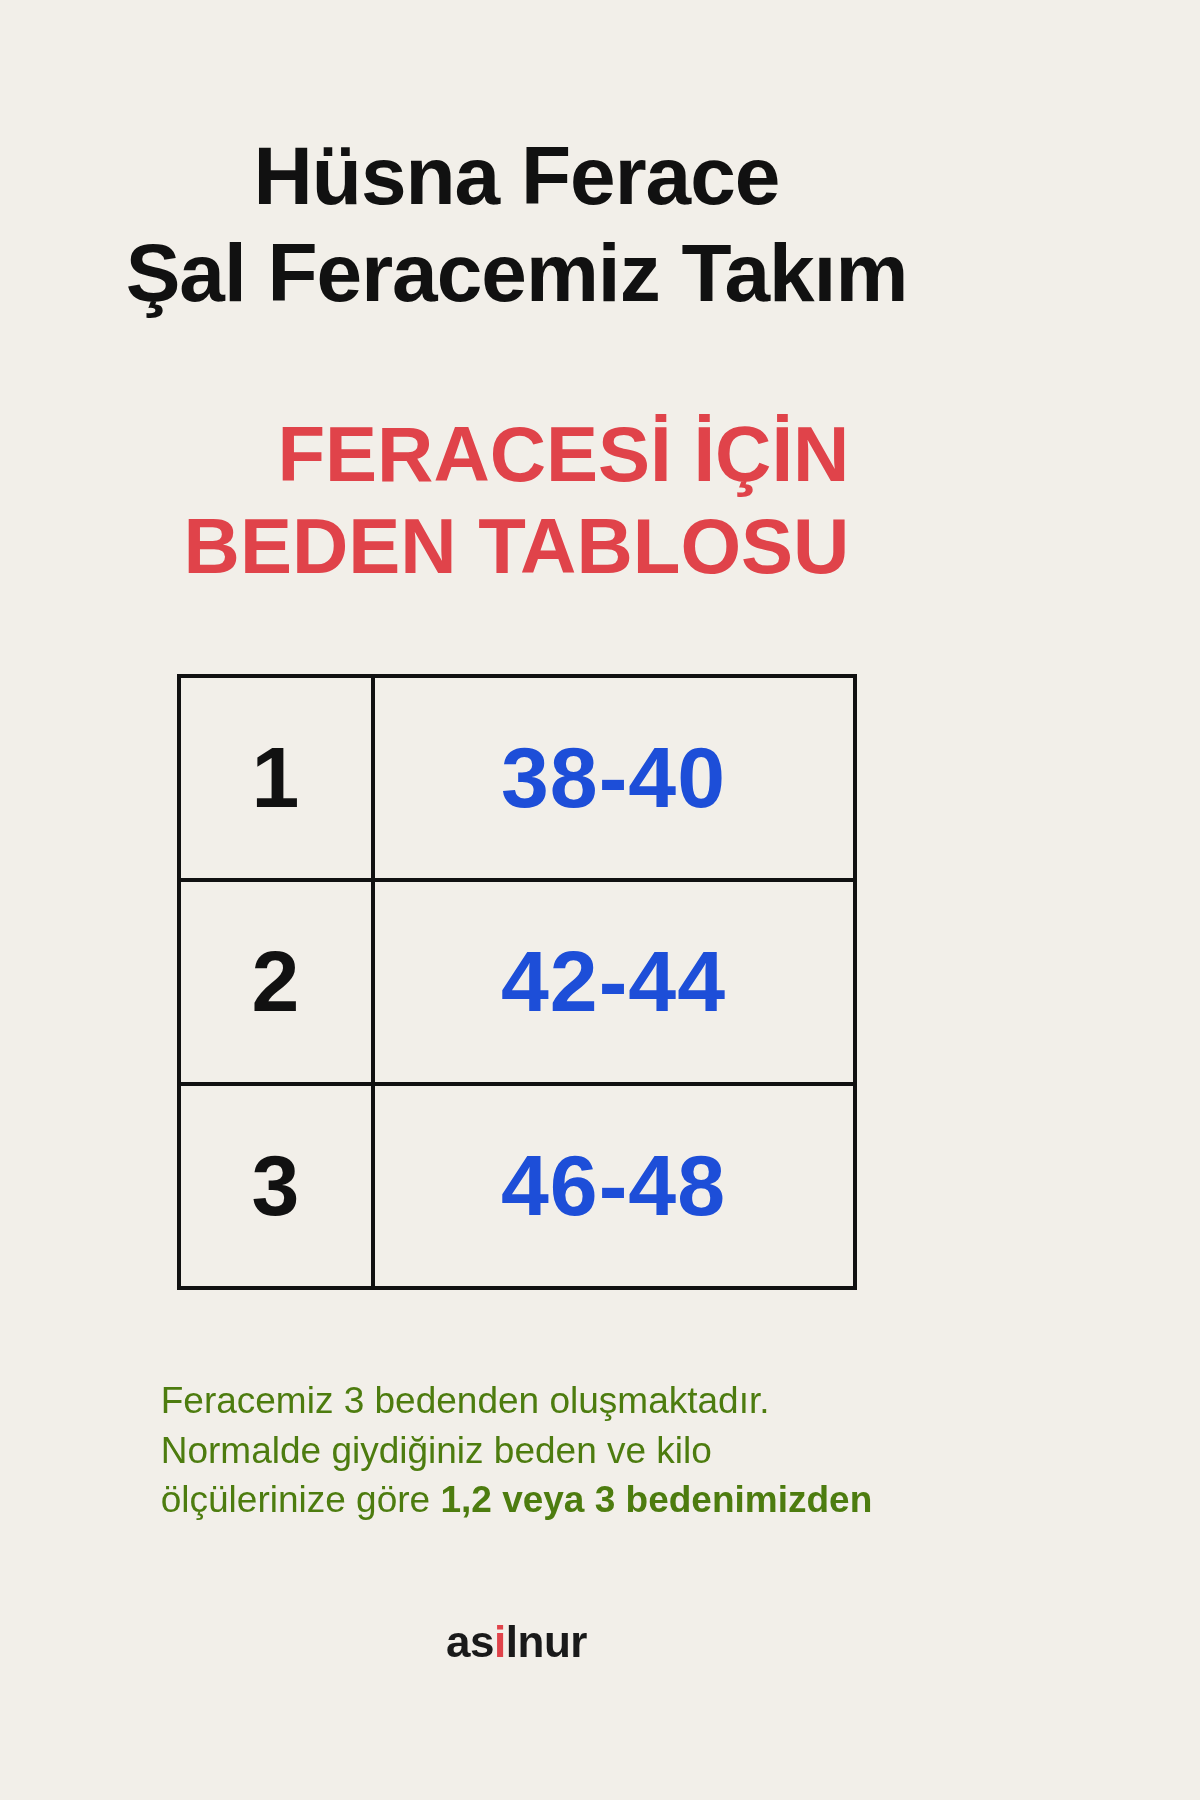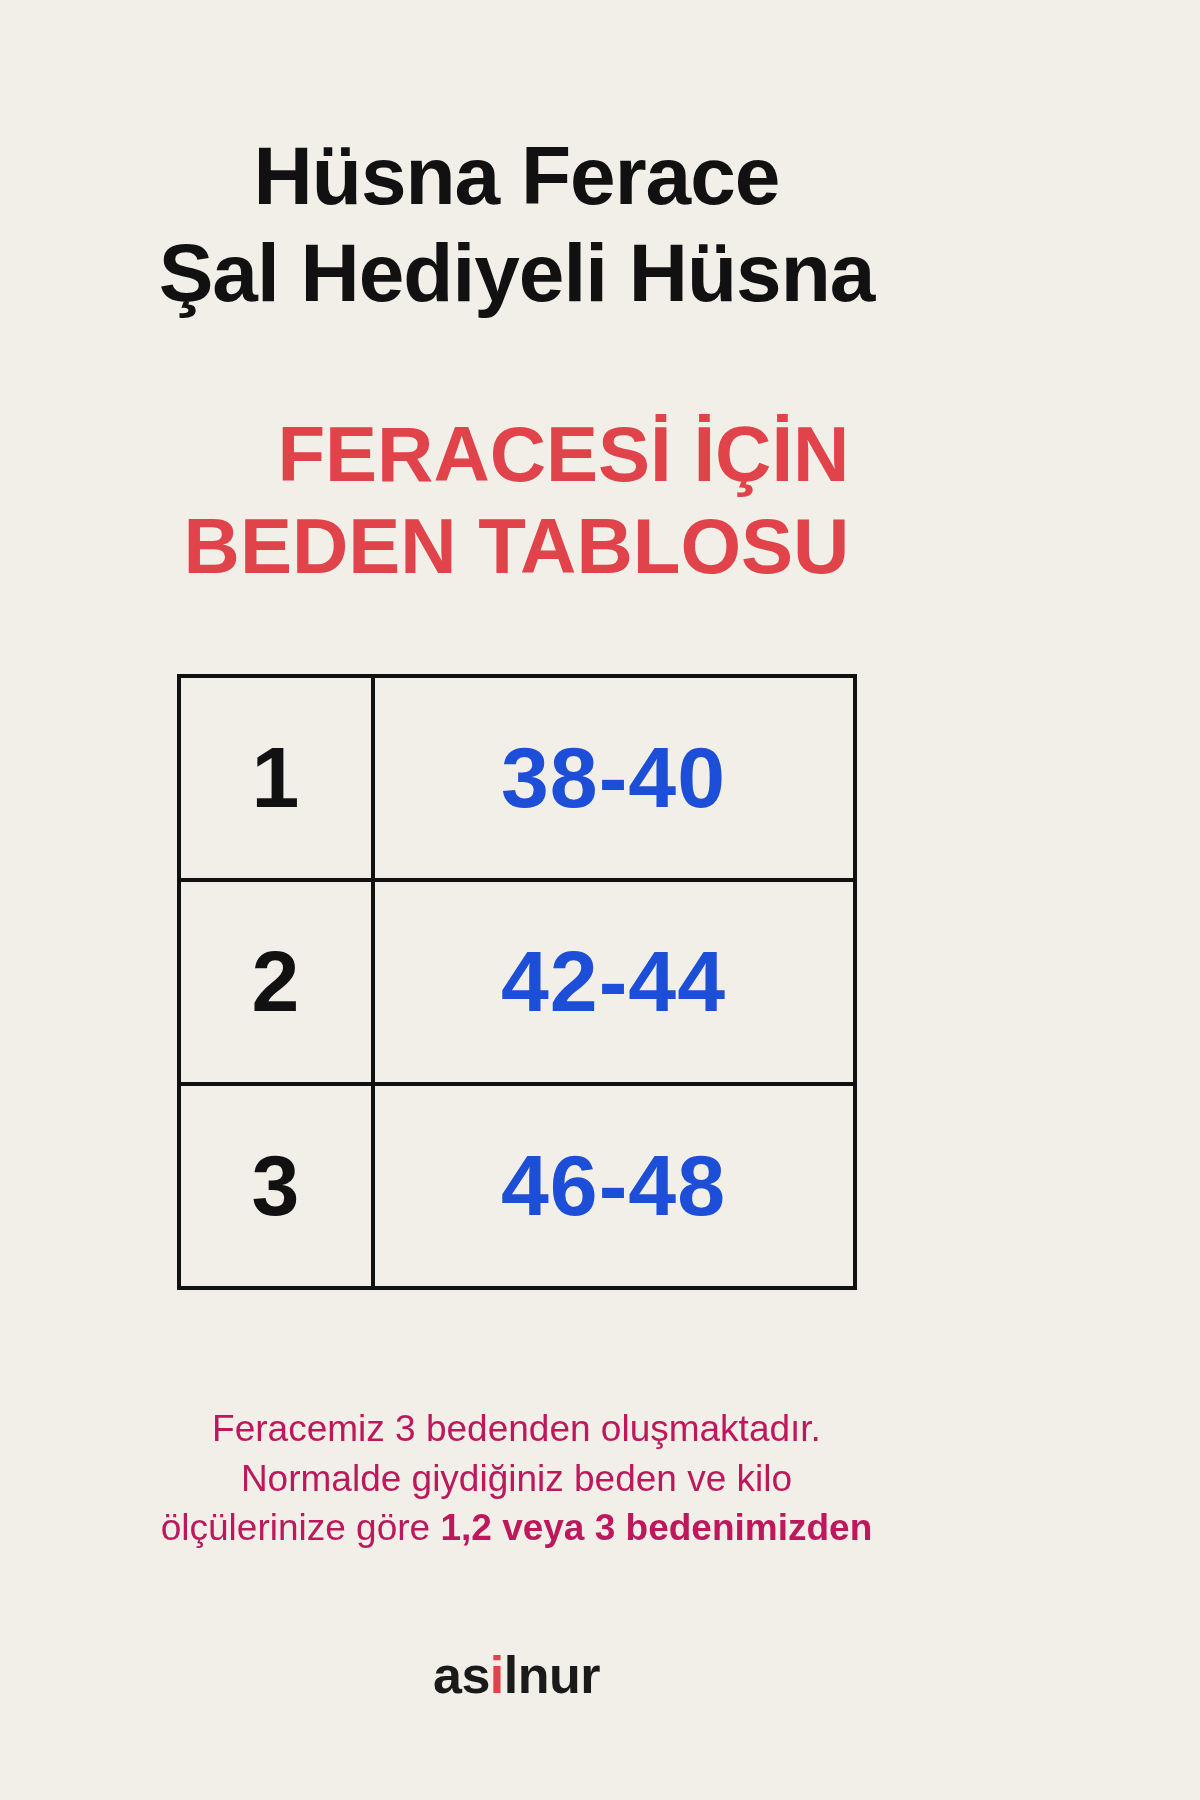--- a/index.html
+++ b/index.html
@@ -78,56 +78,55 @@
   }
   .cell-range {
     font-size: 86px;
     font-weight: 700;
     color: #1d4ed8;
     letter-spacing: 1px;
   }
 
   
   .note-block {
-    margin-top: 114px;
-    text-align: center;
-    color: #be185d;
+    margin-top: 86px;
+    color: #4d7c0f;
     font-size: 37px;
     line-height: 1.35;
     max-width: 840px;
   }
   .note-line {
     display: block;
     white-space: nowrap;
   }
   .note-strong {
     font-weight: 700;
   }
 
   
   .logo {
     margin-top: 92px;
-    font-size: 52px;
+    font-size: 44px;
     font-weight: 700;
     color: #1a1a1a;
     letter-spacing: -0.5px;
     position: relative;
   }
   .logo .dot-accent {
     color: #e0434a;
   }
 </style>
 </head>
 <body>
 
 <div class="page">
 
   <div class="title-block">
     <span class="title-line">Hüsna Ferace</span>
-    <span class="title-line">Şal Hediyeli Hüsna</span>
+    <span class="title-line">Şal Feracemiz Takım</span>
   </div>
 
   <div class="subtitle-block">
     <span class="subtitle-line">FERACESİ İÇİN</span>
     <span class="subtitle-line">BEDEN TABLOSU</span>
   </div>
 
   <table class="size-table">
     <tbody>
       <tr>

